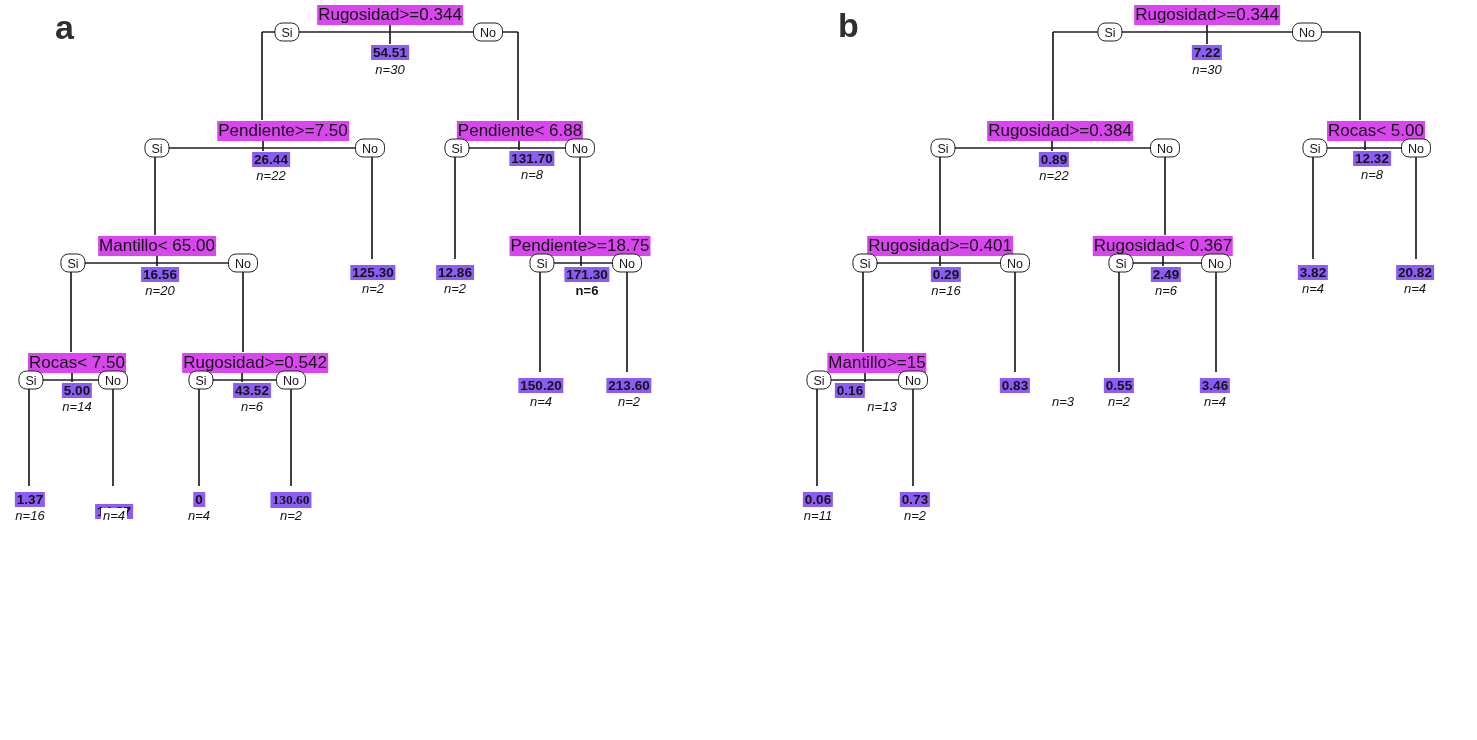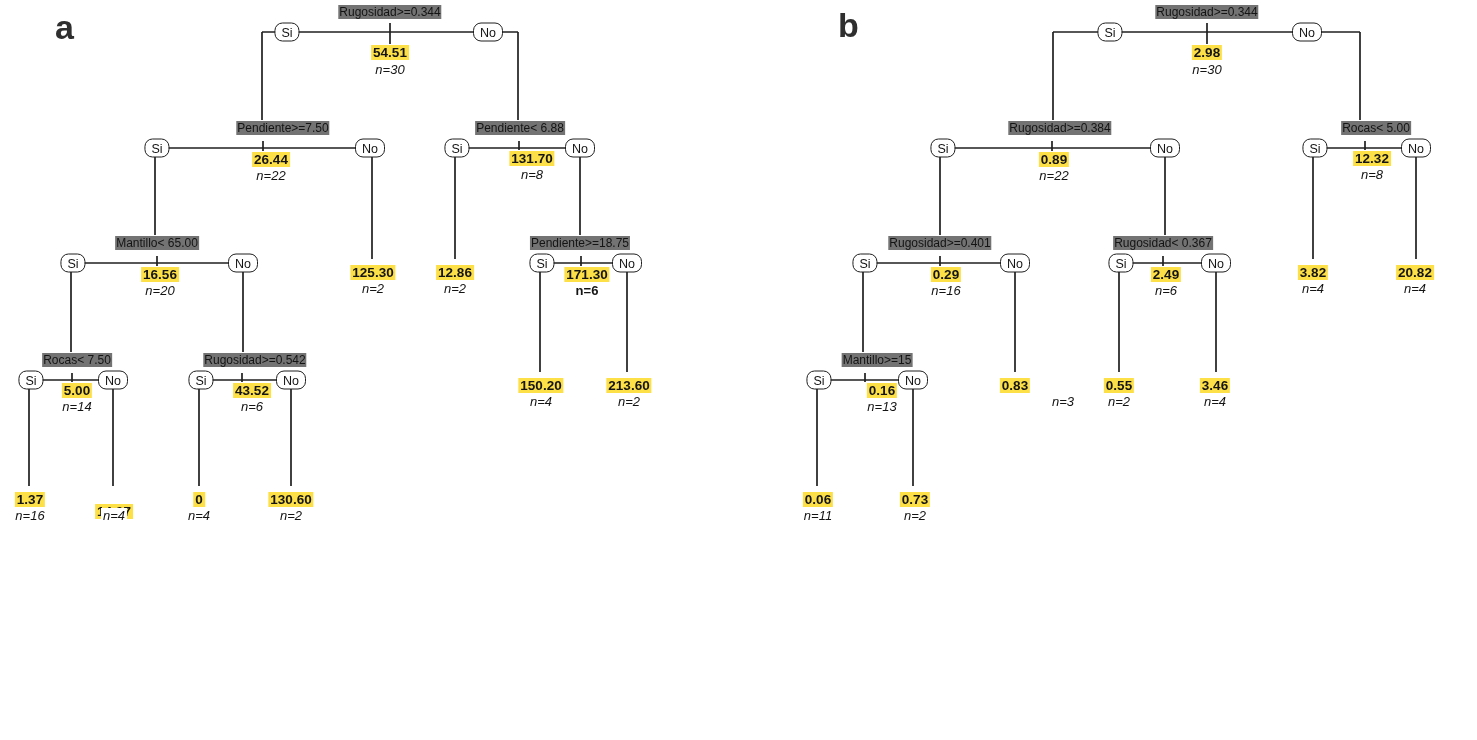--- a/index.html
+++ b/index.html
@@ -12,25 +12,25 @@
     overflow:hidden;
   }
   #edges{position:absolute;left:0;top:0;z-index:1;}
   .panel-label{
     position:absolute;z-index:4;
     font-size:34px;font-weight:bold;color:#2f2f2f;
     line-height:1;
   }
   .node-condition{
     position:absolute;z-index:2;transform:translateX(-50%);
-    font-size:12px;white-space:nowrap;background:#737373;padding:0 1px;
+    font-size:17px;white-space:nowrap;background:#d946ef;padding:0 1px;
   }
   .node-value{
     position:absolute;z-index:3;transform:translateX(-50%);
-    font-size:13.5px;font-weight:bold;white-space:nowrap;background:#fde047;padding:0 2px;
+    font-size:13.5px;font-weight:bold;white-space:nowrap;background:#8b5cf6;padding:0 2px;
   }
   .node-count{
     position:absolute;z-index:3;transform:translateX(-50%);
     font-size:13px;font-style:italic;white-space:nowrap;background:#fff;padding:0 2px;
   }
   .node-count.count-bold{font-style:normal;font-weight:bold;}
   .branch-box{
     position:absolute;z-index:3;transform:translate(-50%,-50%);
     display:flex;align-items:center;justify-content:center;
     height:19px;min-width:20px;padding:8px 6px;
@@ -135,29 +135,29 @@
     <span class="node-value" style="left: 373px; top: 265px;">125.30</span>
     <span class="node-count" style="left: 373px; top: 281px;">n=2</span>
     <span class="node-value" style="left: 455px; top: 265px;">12.86</span>
     <span class="node-count" style="left: 455px; top: 281px;">n=2</span>
     <span class="node-value" style="left: 30px; top: 492px;">1.37</span>
     <span class="node-count" style="left: 30px; top: 508px;">n=16</span>
     <span class="node-value" style="left: 114px; top: 504px;">14.07</span>
     <span class="node-count" style="left: 114px; top: 508px;">n=4</span>
     <span class="node-value" style="left: 199px; top: 492px;">0</span>
     <span class="node-count" style="left: 199px; top: 508px;">n=4</span>
-    <span class="node-value" style="left: 291px; top: 492px;">130.60</span>
+    <span class="node-value" style="left: 291px; top: 492px; font-family: Liberation Serif, serif;">130.60</span>
     <span class="node-count" style="left: 291px; top: 508px;">n=2</span>
     <span class="node-value" style="left: 541px; top: 378px;">150.20</span>
     <span class="node-count" style="left: 541px; top: 394px;">n=4</span>
     <span class="node-value" style="left: 629px; top: 378px;">213.60</span>
     <span class="node-count" style="left: 629px; top: 394px;">n=2</span>
     <span class="panel-label" style="left: 838px; top: 8px; transform: none;">b</span>
     <span class="node-condition" style="left: 1207px; top: 5px;">Rugosidad&gt;=0.344</span>
-    <span class="node-value" style="left: 1207px; top: 45px;">2.98</span>
+    <span class="node-value" style="left: 1207px; top: 45px;">7.22</span>
     <span class="node-count" style="left: 1207px; top: 62px;">n=30</span>
     <span class="branch-box" style="left: 1110px; top: 32px;">Si</span>
     <span class="branch-box" style="left: 1307px; top: 32px;">No</span>
     <span class="node-condition" style="left: 1060px; top: 121px;">Rugosidad&gt;=0.384</span>
     <span class="node-value" style="left: 1054px; top: 152px;">0.89</span>
     <span class="node-count" style="left: 1054px; top: 168px;">n=22</span>
     <span class="branch-box" style="left: 943px; top: 148px;">Si</span>
     <span class="branch-box" style="left: 1165px; top: 148px;">No</span>
     <span class="node-condition" style="left: 1376px; top: 121px;">Rocas&lt; 5.00</span>
     <span class="node-value" style="left: 1372px; top: 151px;">12.32</span>
@@ -168,21 +168,21 @@
     <span class="node-value" style="left: 946px; top: 267px;">0.29</span>
     <span class="node-count" style="left: 946px; top: 283px;">n=16</span>
     <span class="branch-box" style="left: 865px; top: 263px;">Si</span>
     <span class="branch-box" style="left: 1015px; top: 263px;">No</span>
     <span class="node-condition" style="left: 1163px; top: 236px;">Rugosidad&lt; 0.367</span>
     <span class="node-value" style="left: 1166px; top: 267px;">2.49</span>
     <span class="node-count" style="left: 1166px; top: 283px;">n=6</span>
     <span class="branch-box" style="left: 1121px; top: 263px;">Si</span>
     <span class="branch-box" style="left: 1216px; top: 263px;">No</span>
     <span class="node-condition" style="left: 877px; top: 353px;">Mantillo&gt;=15</span>
-    <span class="node-value" style="left: 882px; top: 383px;">0.16</span>
+    <span class="node-value" style="left: 850px; top: 383px;">0.16</span>
     <span class="node-count" style="left: 882px; top: 399px;">n=13</span>
     <span class="branch-box" style="left: 819px; top: 380px;">Si</span>
     <span class="branch-box" style="left: 913px; top: 380px;">No</span>
     <span class="node-value" style="left: 1313px; top: 265px;">3.82</span>
     <span class="node-count" style="left: 1313px; top: 281px;">n=4</span>
     <span class="node-value" style="left: 1415px; top: 265px;">20.82</span>
     <span class="node-count" style="left: 1415px; top: 281px;">n=4</span>
     <span class="node-value" style="left: 1015px; top: 378px;">0.83</span>
     <span class="node-count" style="left: 1015px; top: 394px; margin-left: 48px;">n=3</span>
     <span class="node-value" style="left: 1119px; top: 378px;">0.55</span>

